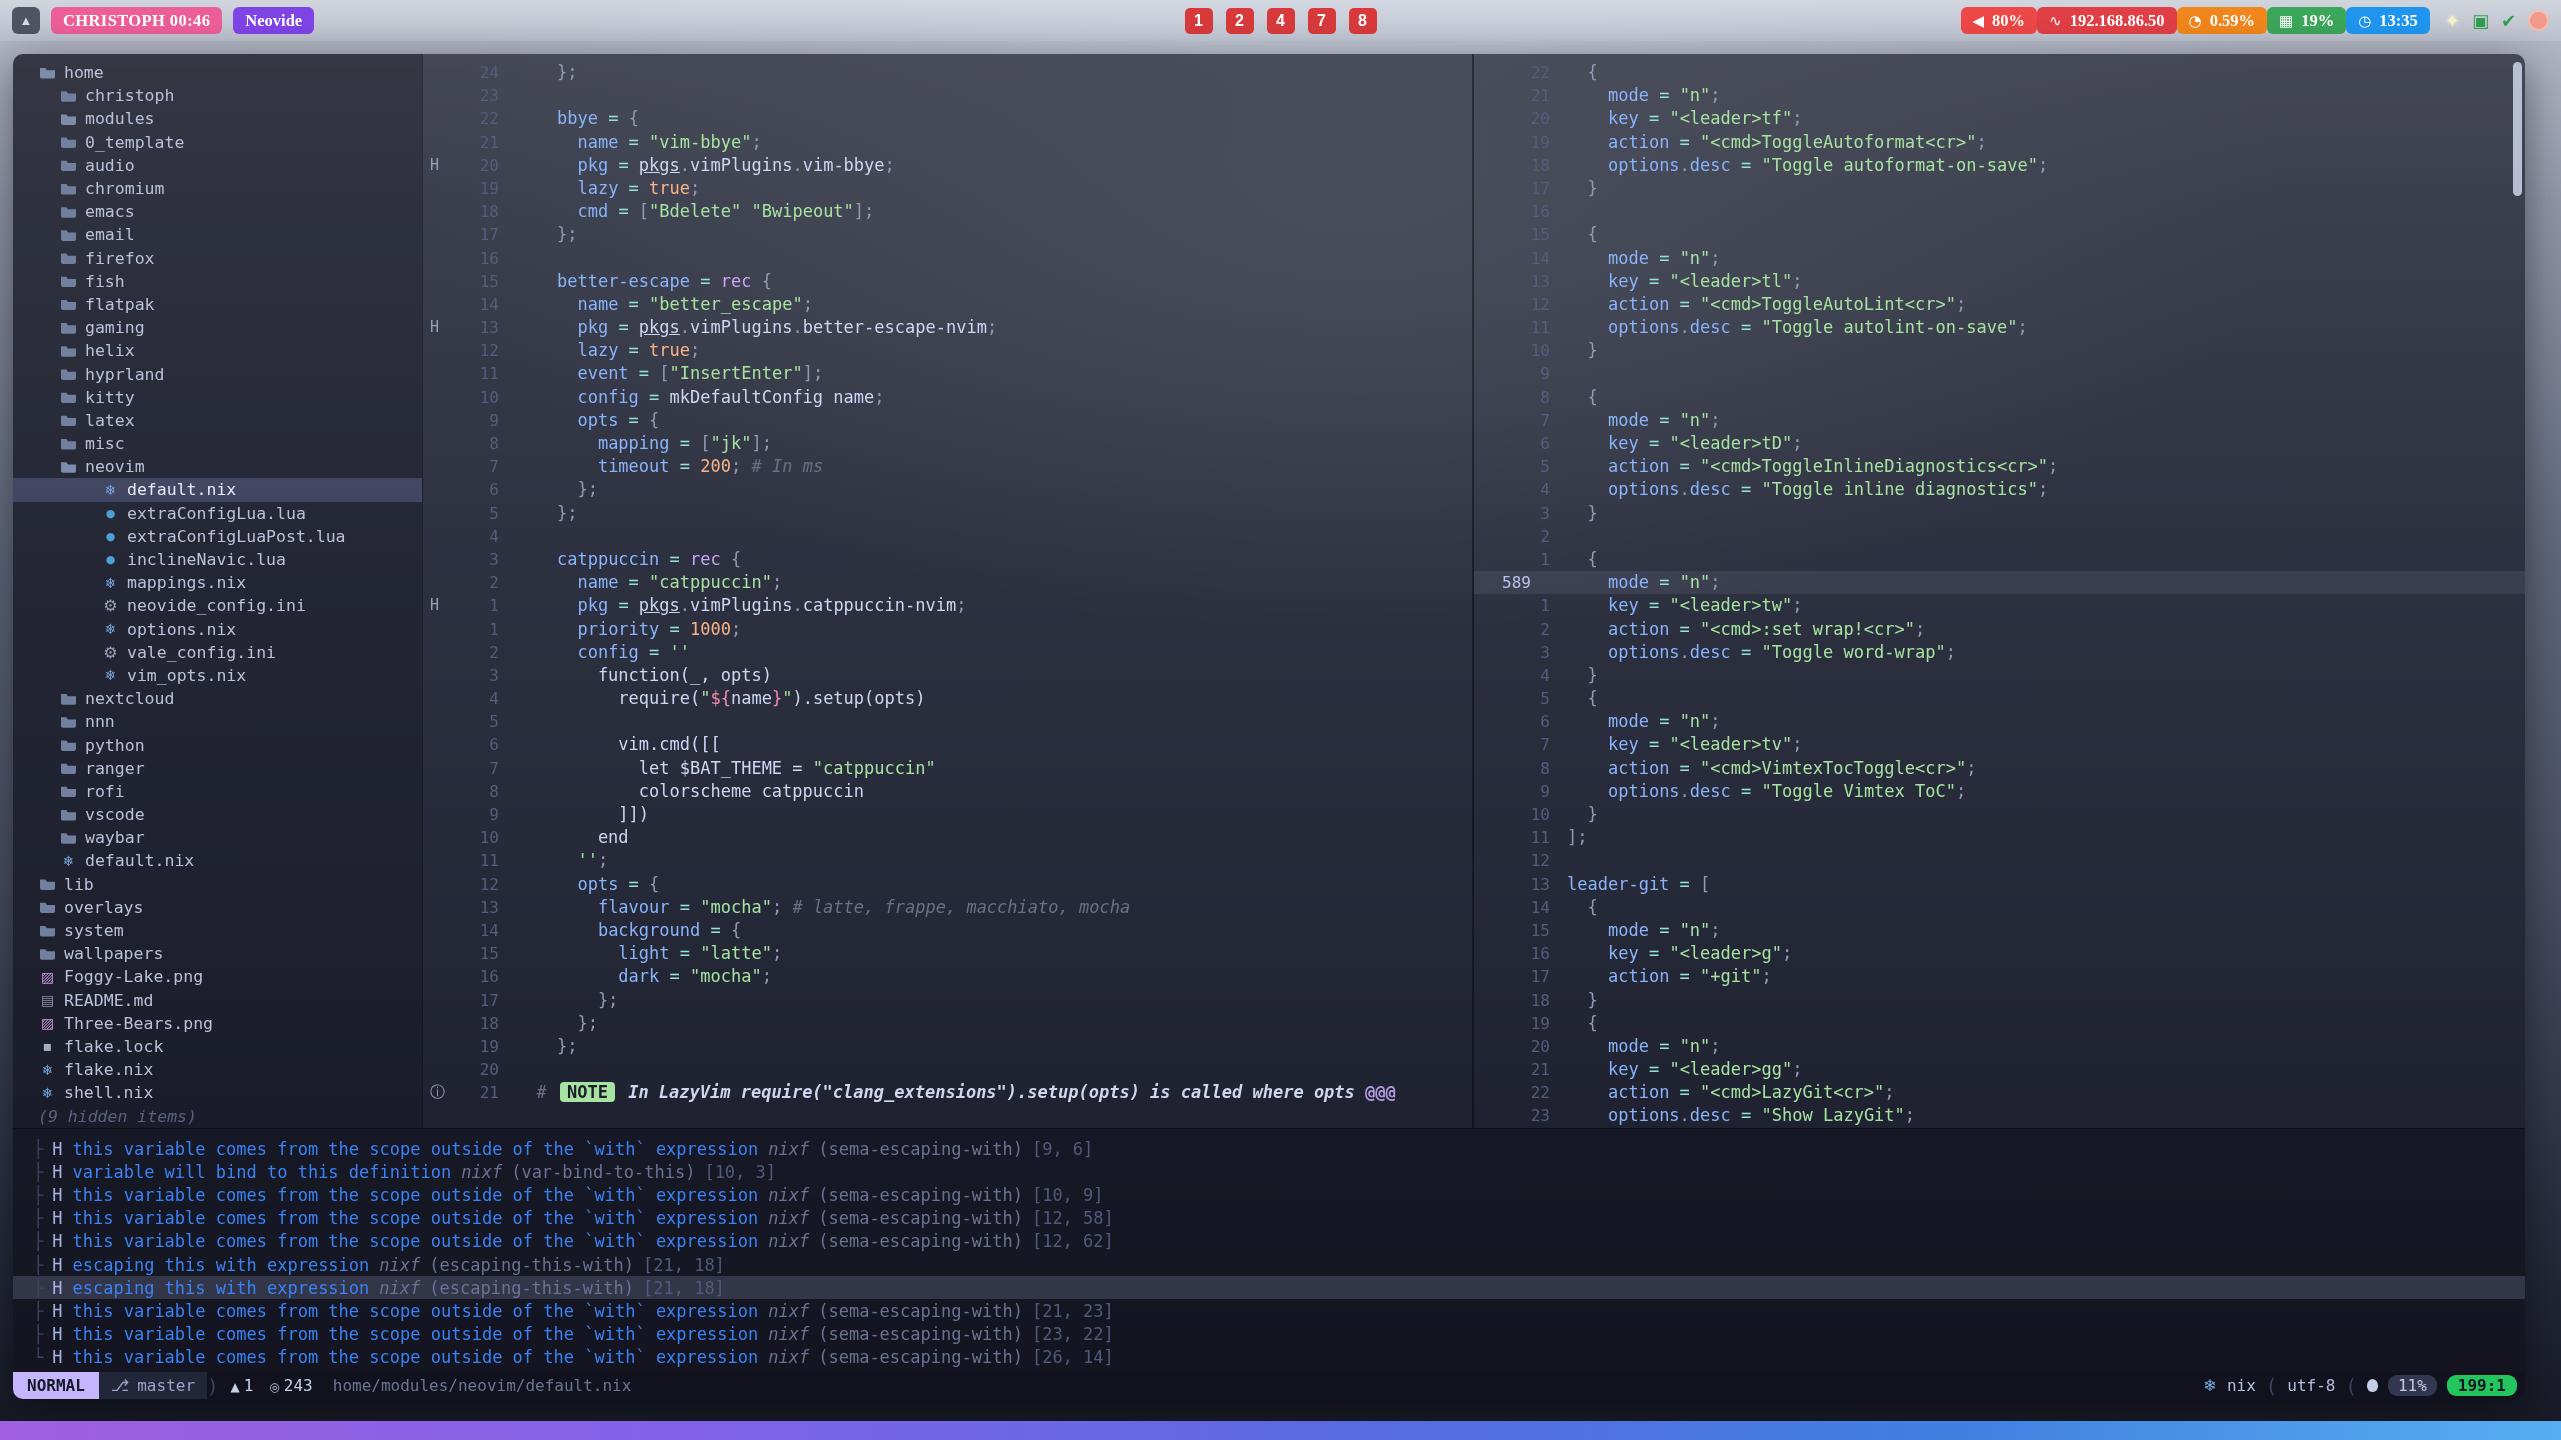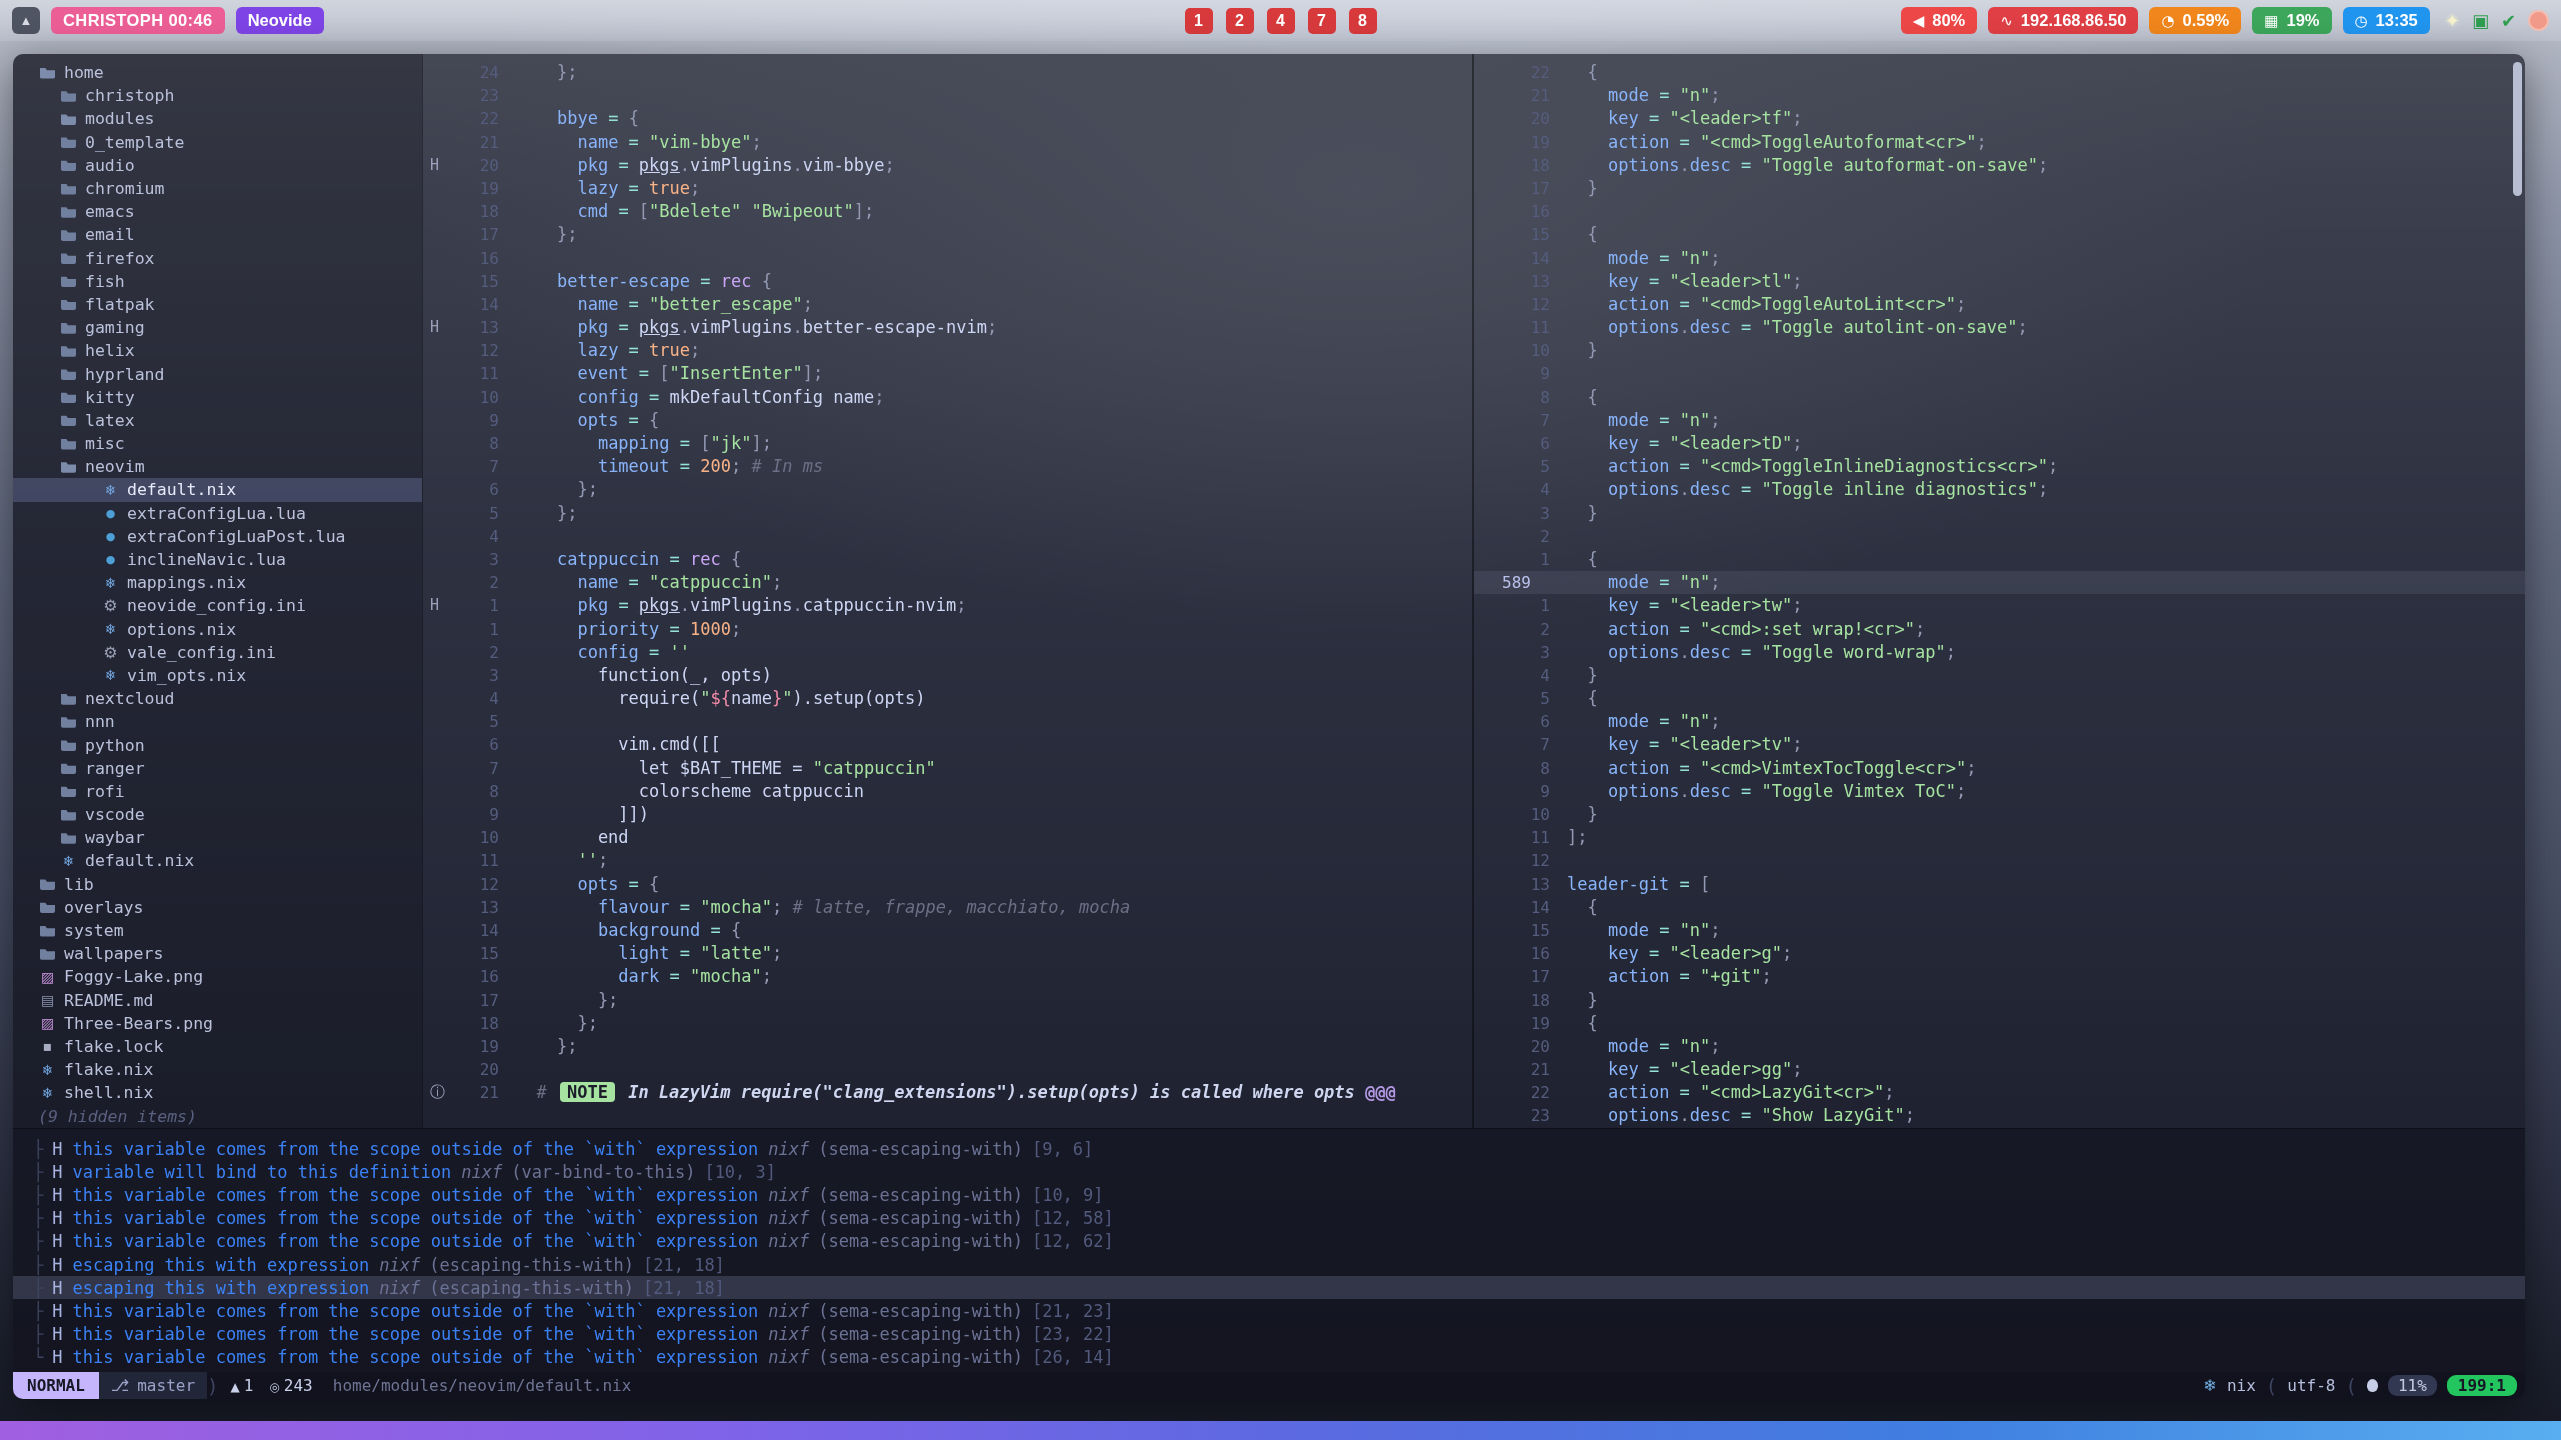--- a/index.html
+++ b/index.html
@@ -16,28 +16,28 @@
   .topbar {
     position:absolute; top:0; left:0; right:0; height:41px;
     display:flex; align-items:center; padding:0 12px;
     background:linear-gradient(180deg, rgba(228,231,238,.55), rgba(198,203,216,.45));
     font-family:"Liberation Sans", sans-serif;
   }
   .tb-left { display:flex; align-items:center; gap:11px; }
   .os-logo { width:28px; height:27px; border-radius:6px; background:rgba(58,63,77,.85);
              display:flex; align-items:center; justify-content:center; color:#d7dbe4; font-size:13px; }
   .chip { height:27px; display:inline-flex; align-items:center; gap:8px; padding:0 12px;
-          border-radius:6px; color:#fff; font-weight:bold; font-size:16.5px; white-space:nowrap; }
+          border-radius:6px; color:#fff; font-weight:bold; font-size:16.5px; white-space:nowrap;font-family:Liberation Serif, serif; }
   .chip-pink { background:#ec5f96; letter-spacing:.4px; }
   .chip-purple { background:#7e44e6; }
   .tb-center { position:absolute; left:50%; transform:translateX(-50%); display:flex; gap:13px; }
   .ws { width:28px; height:26px; border-radius:5px; background:#d83a3c; color:#fff;
         display:flex; align-items:center; justify-content:center; font-weight:bold; font-size:16px; }
   .tb-right { margin-left:auto; display:flex; align-items:center; gap:11px; }
-  .tb-right .group { display:flex; align-items:flex-start; gap:11px; }
+  .tb-right .group { display:flex; align-items:flex-start; }
   .chip.red { background:#ee4747; } .chip.red2 { background:#df3f45; }
   .chip.orange { background:#f0861c; } .chip.green { background:#3ca65a; } .chip.blue { background:#2095ef; }
   .st-ic { font-family:"DejaVu Sans", sans-serif; font-size:15px; font-weight:normal; }
   .ic-volume::before { content:"◀"; } .ic-network::before { content:"∿"; }
   .ic-cpu::before { content:"◔"; } .ic-memory::before { content:"▦"; } .ic-clock::before { content:"◷"; }
   .tray { display:flex; align-items:center; gap:12px; padding-left:4px; }
   .tray-ic { font-family:"DejaVu Sans", sans-serif; font-size:18px; display:inline-flex; align-items:center; }
   .ic-bulb::before { content:"✦"; color:#f8f2cc; text-shadow:0 0 5px rgba(255,250,210,.9); }
   .ic-vpn::before { content:"▣"; color:#2f9e4f; }
   .ic-check::before { content:"✔"; color:#2f9e4f; }

